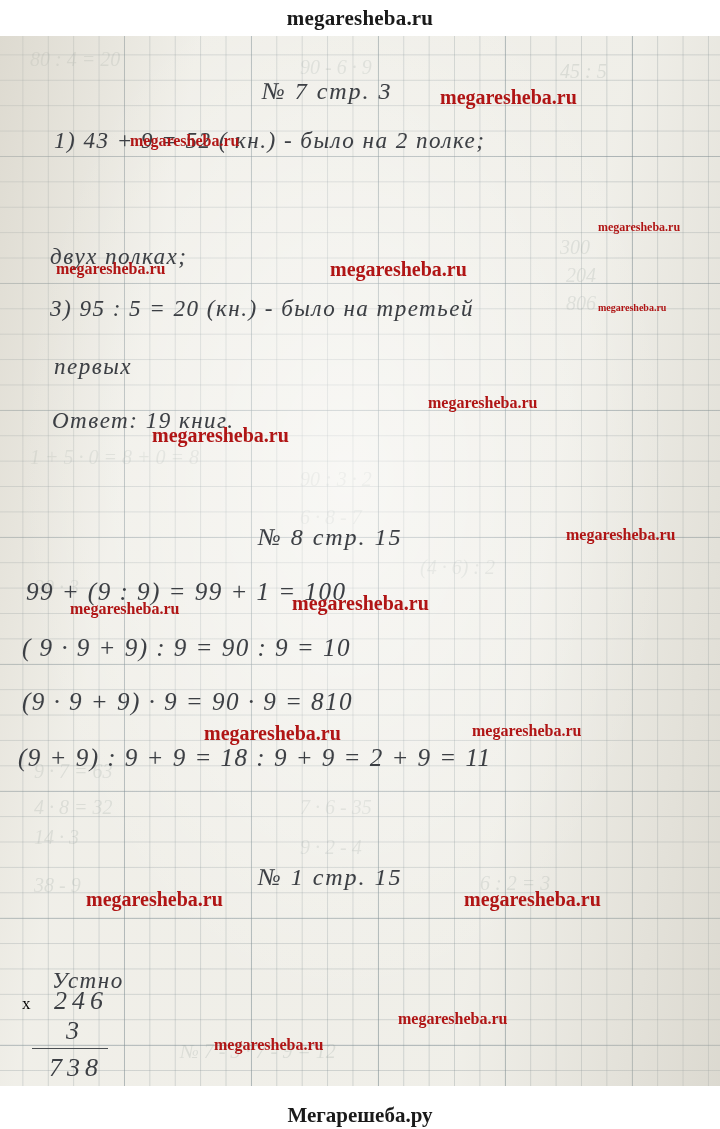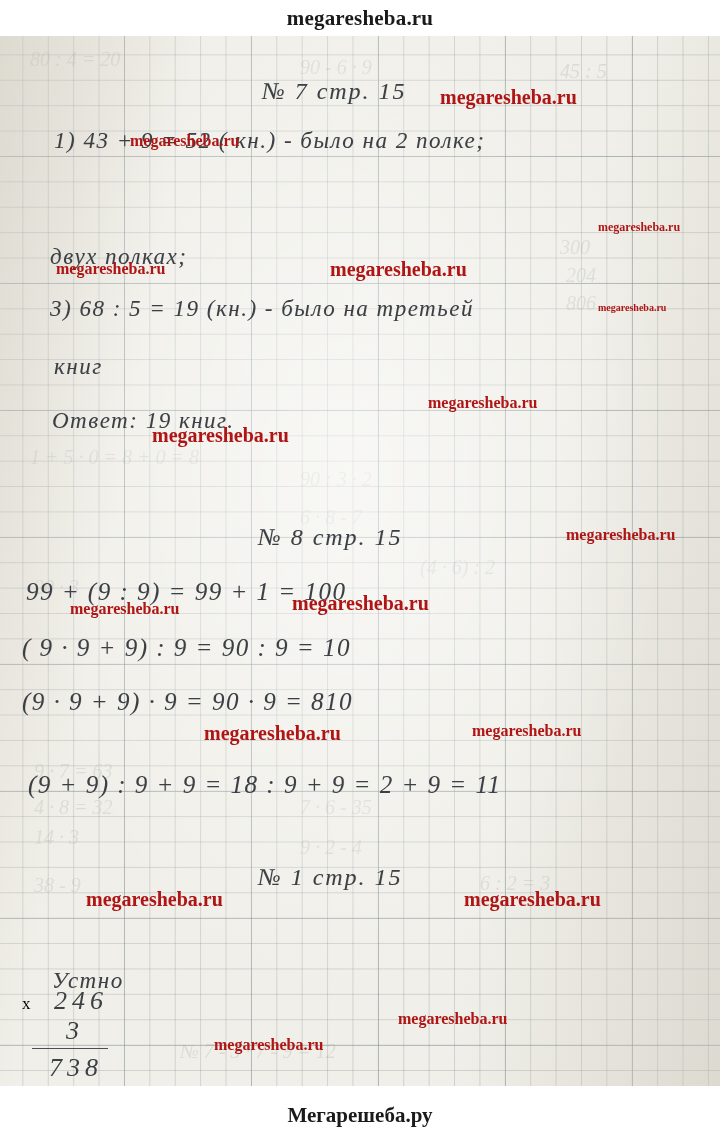--- a/index.html
+++ b/index.html
@@ -180,32 +180,32 @@
     <span style="left:300px; top:760px;">7 · 6 - 35</span>
     <span style="left:34px; top:790px;">14 · 3</span>
     <span style="left:300px; top:800px;">9 · 2 - 4</span>
     <span style="left:34px; top:838px;">38 - 9</span>
     <span style="left:480px; top:836px;">6 : 2 = 3</span>
     <span style="left:180px; top:1004px;">№ 7 - 3 · 7 - 9 = 12</span>
   </div>
 
   <div class="scan-tint"></div>
 
-  <div class="hw head" style="left:262px; top:42px;">№ 7 стр. 15</div>
+  <div class="hw head" style="left:262px; top:42px;">№ 7 стр. 3</div>
   <div class="hw t" style="left:30px; top:92px;">1) 43 + 9 = 52 ( кн.) - было на 2 полке;</div>
   <div class="hw t" style="left:26px; top:208px;">двух полках;</div>
-  <div class="hw t" style="left:26px; top:260px;">3) 68 : 5 = 19 (кн.) - было на третьей</div>
-  <div class="hw t" style="left:30px; top:318px;">книг</div>
+  <div class="hw t" style="left:26px; top:260px;">3) 95 : 5 = 20 (кн.) - было на третьей</div>
+  <div class="hw t" style="left:30px; top:318px;">первых</div>
   <div class="hw t" style="left:28px; top:372px;">Ответ: 19 книг.</div>
 
   <div class="hw head" style="left:258px; top:488px;">№ 8 стр. 15</div>
   <div class="hw big" style="left:26px; top:542px;">99 + (9 : 9) = 99 + 1 = 100</div>
   <div class="hw big" style="left:22px; top:598px;">( 9 · 9 + 9) : 9 = 90 : 9 = 10</div>
   <div class="hw big" style="left:22px; top:652px;">(9 · 9 + 9) · 9 = 90 · 9 = 810</div>
-  <div class="hw big" style="left:28px; top:708px;margin-top:27px;">(9 + 9) : 9 + 9 = 18 : 9 + 9 = 2 + 9 = 11</div>
+  <div class="hw big" style="left:18px; top:708px;">(9 + 9) : 9 + 9 = 18 : 9 + 9 = 2 + 9 = 11</div>
 
   <div class="hw head" style="left:258px; top:828px;">№ 1 стр. 15</div>
   <div class="hw t" style="left:28px; top:932px;">Устно</div>
 
   <div class="colmul">
     <span class="mulsign">x</span>
     <div class="row r1">246</div>
     <div class="row r2">3</div>
     <div class="rule"></div>
     <div class="row r3">738</div>

